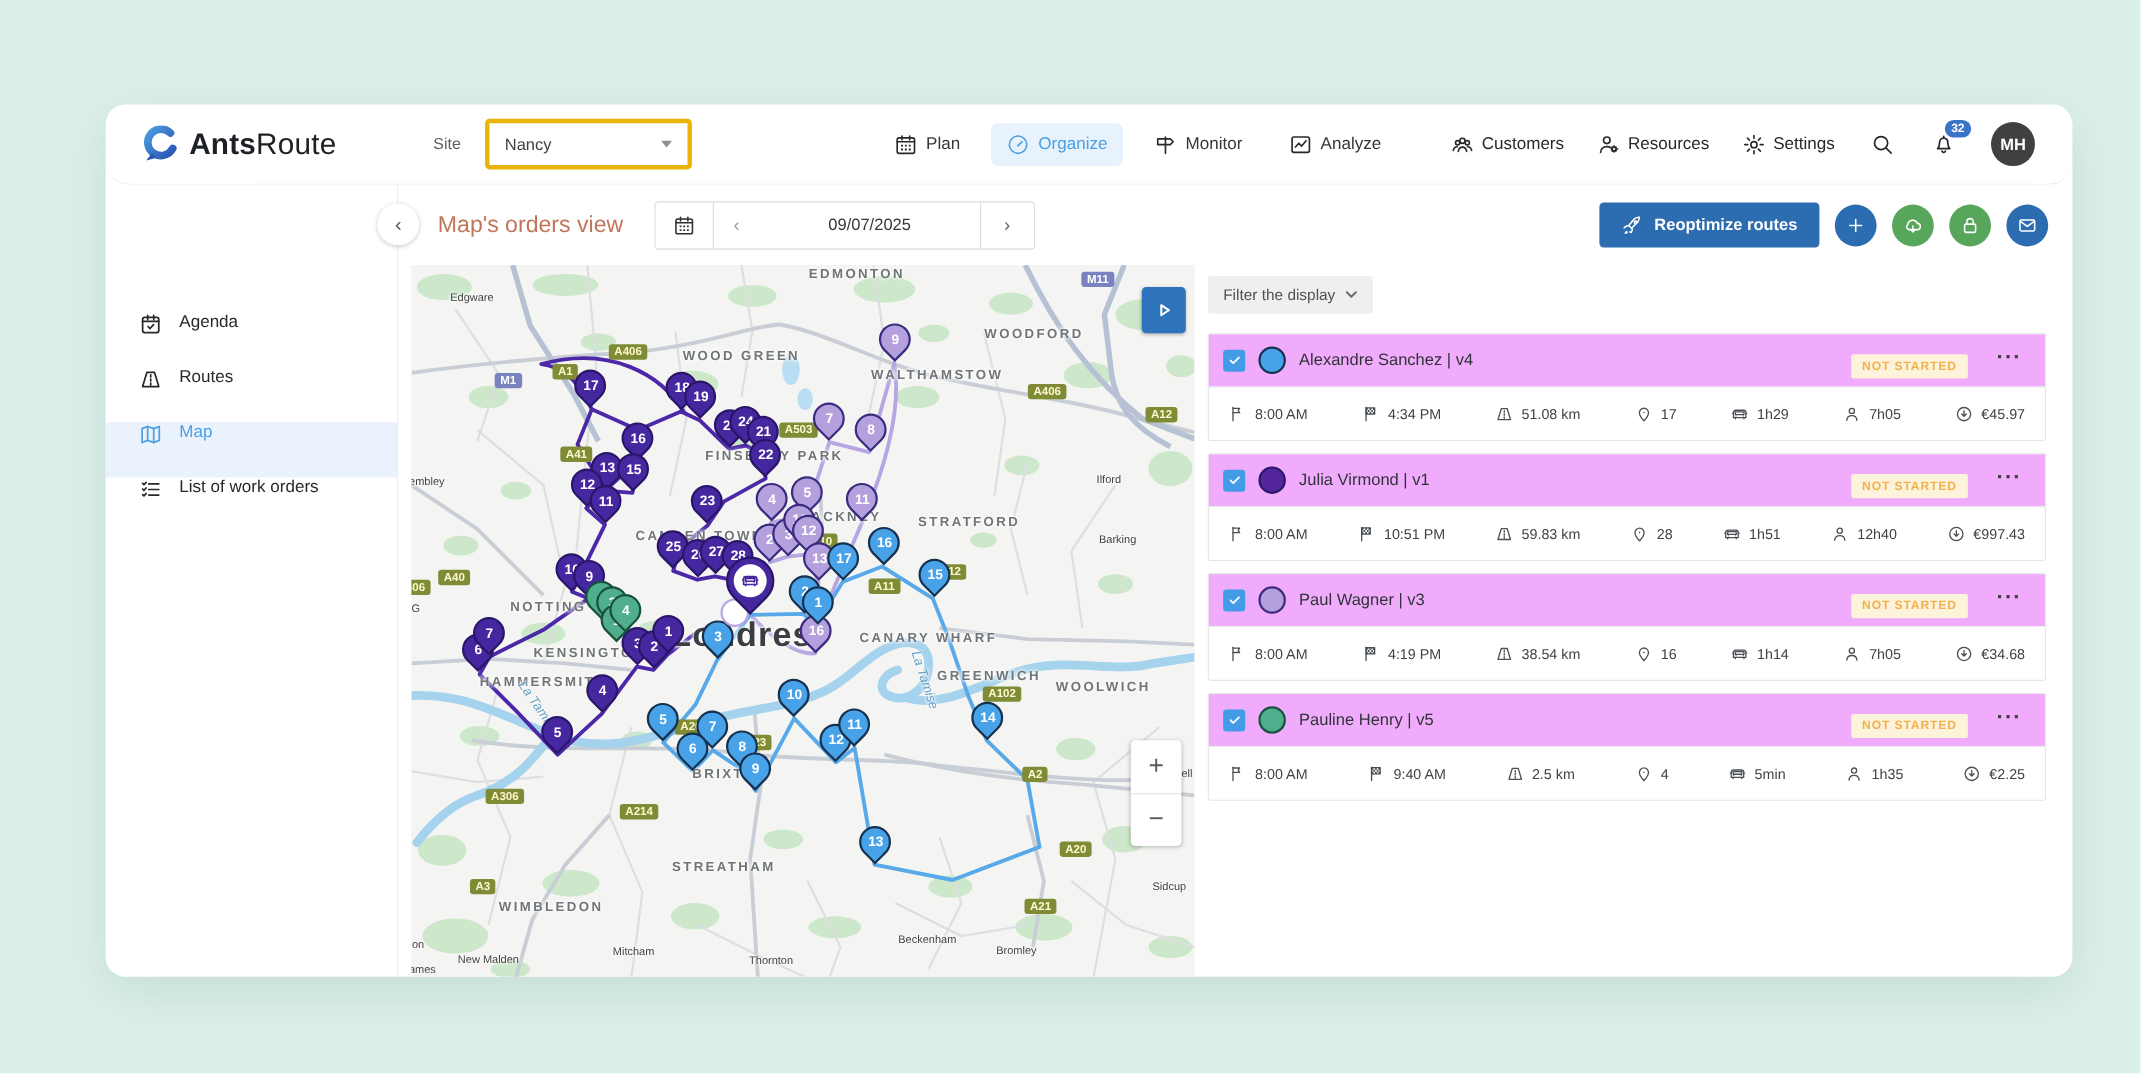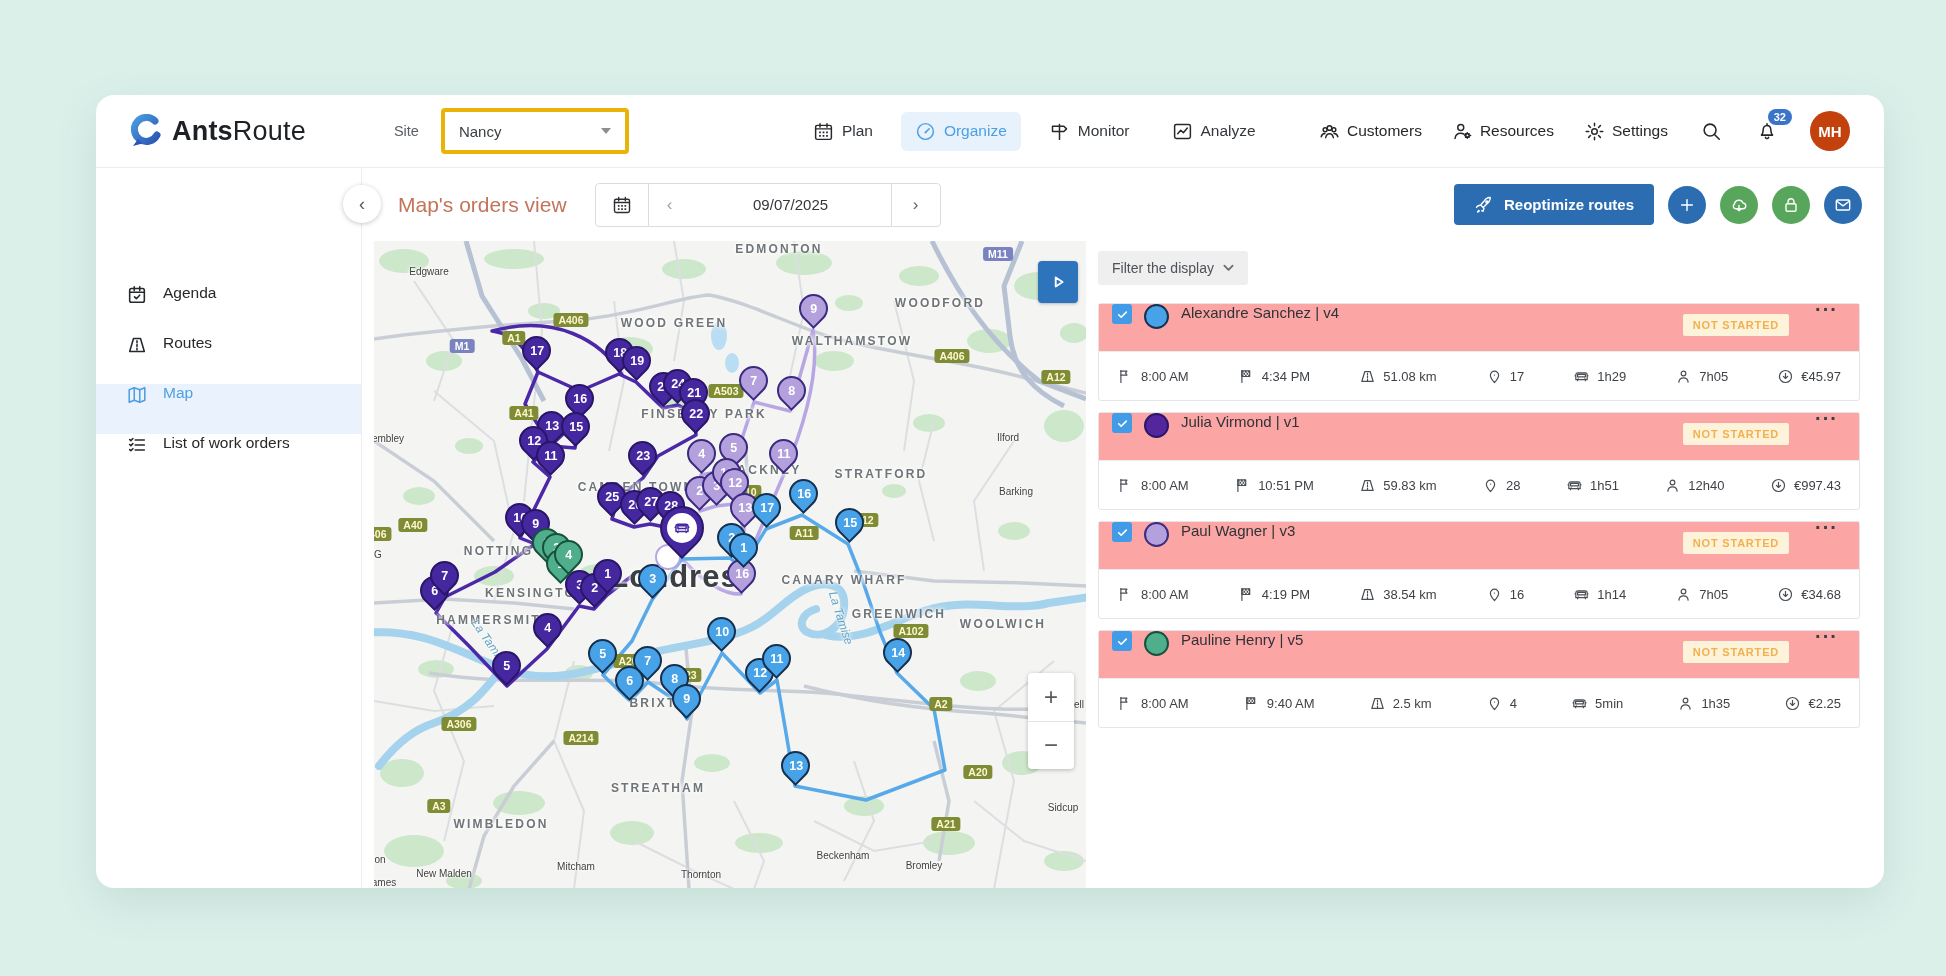--- a/index.html
+++ b/index.html
@@ -4,21 +4,21 @@
 <style>
   html,body{margin:0;padding:0;}
   .stage{position:relative;width:1946px;height:976px;background:#dcf0ea;overflow:hidden;
          font-family:"Liberation Sans",sans-serif;color:#26282b;}
   .app{position:absolute;left:96px;top:95px;width:1788px;height:793px;background:#fff;
        border-radius:18px;box-shadow:0 14px 44px rgba(40,90,85,.12);overflow:hidden;
        display:flex;flex-direction:column;}
   svg.icon{stroke:currentColor;fill:none;stroke-width:1.7;stroke-linecap:round;stroke-linejoin:round;}
 
   
-  .hdr{height:72px;flex:none;display:flex;align-items:center;padding:0 34px;border-bottom:1px solid #ececec;}
+  .hdr{height:72px;flex:none;display:flex;align-items:center;padding:0 34px;border-bottom:1px solid #ececec;border-radius:22px;}
   .logo{display:flex;align-items:center;gap:8px;}
   .logo-text{font-size:27px;letter-spacing:.2px;color:#1d2024;}
   .logo-text b{font-weight:800;}
   .site-label{margin-left:88px;font-size:14.5px;color:#5a5e63;}
   .site-dd{margin-left:22px;width:152px;height:38px;border:4px solid #eab308;border-radius:4px;
            display:flex;align-items:center;padding:0 14px;font-size:15px;color:#3c4043;background:#fff;}
   .site-dd .caret{margin-left:auto;width:0;height:0;border-left:5px solid transparent;
            border-right:5px solid transparent;border-top:6px solid #8a8f94;}
   .nav{display:flex;align-items:center;gap:14px;margin-left:170px;}
   .nav-item{display:flex;align-items:center;gap:8px;font-size:15.5px;color:#33373b;
@@ -26,21 +26,21 @@
   .nav-item svg{width:21px;height:21px;color:#26282b;}
   .nav-item.active{background:#e8f2fd;color:#4c9fe2;}
   .nav-item.active svg{color:#4c9fe2;}
   .hdr-right{margin-left:auto;display:flex;align-items:center;gap:30px;}
   .hr-item{display:flex;align-items:center;gap:7px;font-size:15.5px;color:#26282b;cursor:pointer;white-space:nowrap;}
   .hr-item svg{width:21px;height:21px;}
   .icon-btn{position:relative;width:26px;height:26px;display:flex;align-items:center;justify-content:center;cursor:pointer;}
   .icon-btn svg{width:22px;height:22px;}
   .badge{position:absolute;top:-9px;right:-12px;background:#3a74c8;color:#fff;font-size:11px;
          font-weight:700;border-radius:9px;padding:2px 6px;}
-  .avatar{width:40px;height:40px;border-radius:50%;background:#c2410c;color:#fff;font-weight:700;
+  .avatar{width:40px;height:40px;border-radius:50%;background:#404040;color:#fff;font-weight:700;
           font-size:15px;display:flex;align-items:center;justify-content:center;}
 
   
   .body{flex:1;display:flex;min-height:0;}
   .sidebar{width:265px;flex:none;border-right:1px solid #ededed;padding-top:116px;}
   .side-item{height:50px;display:flex;align-items:flex-start;gap:15px;padding-left:30px;font-size:15.5px;
              color:#26282b;cursor:pointer;}
   .side-item svg{width:22px;height:22px;color:#26282b;}
   .side-item.active{background:#e9f2fd;color:#4f9fe2;}
   .side-item.active svg{color:#4f9fe2;}
@@ -102,21 +102,21 @@
               display:flex;align-items:center;justify-content:center;cursor:pointer;box-shadow:0 1px 3px rgba(0,0,0,.25);}
   .expand-btn svg{width:22px;height:22px;color:#fff;stroke-width:2;}
 
   
   .panel{flex:1;min-width:0;padding:10px 24px 0 12px;}
   .filter-btn{display:inline-flex;align-items:center;gap:9px;background:#efeff0;border-radius:3px;
               padding:9px 14px;font-size:14px;color:#4e5256;cursor:pointer;margin-bottom:18px;}
   .filter-btn svg{width:11px;height:8px;color:#6a6e72;stroke-width:2;}
   .cards{display:flex;flex-direction:column;gap:11px;}
   .route-card{border:1px solid #e5e5e7;border-radius:3px;background:#fff;}
-  .rc-head{height:47px;background:#fca5a5;border-bottom:1px solid #ececee;display:flex;align-items:flex-start;
+  .rc-head{height:47px;background:#f0abfc;border-bottom:1px solid #ececee;display:flex;align-items:center;
            padding:0 13px;gap:12px;}
   .cbx{width:20px;height:20px;border-radius:3px;background:#419be6;flex:none;display:flex;
        align-items:center;justify-content:center;cursor:pointer;}
   .cbx svg{width:13px;height:13px;color:#fff;stroke-width:3;}
   .rc-circle{width:21px;height:21px;border-radius:50%;border:2px solid;box-sizing:content-box;flex:none;}
   .rc-name{font-size:15px;color:#2f3337;}
   .rc-fill{flex:1;}
   .rc-status{font-size:11px;font-weight:700;letter-spacing:.8px;color:#f2b14e;background:#fcf3da;
              padding:5px 10px;border-radius:2px;white-space:nowrap;margin-top:10px;}
   .rc-dots{font-size:20px;font-weight:700;color:#3c4043;letter-spacing:1px;margin:0 8px 6px 14px;cursor:pointer;line-height:10px;}

